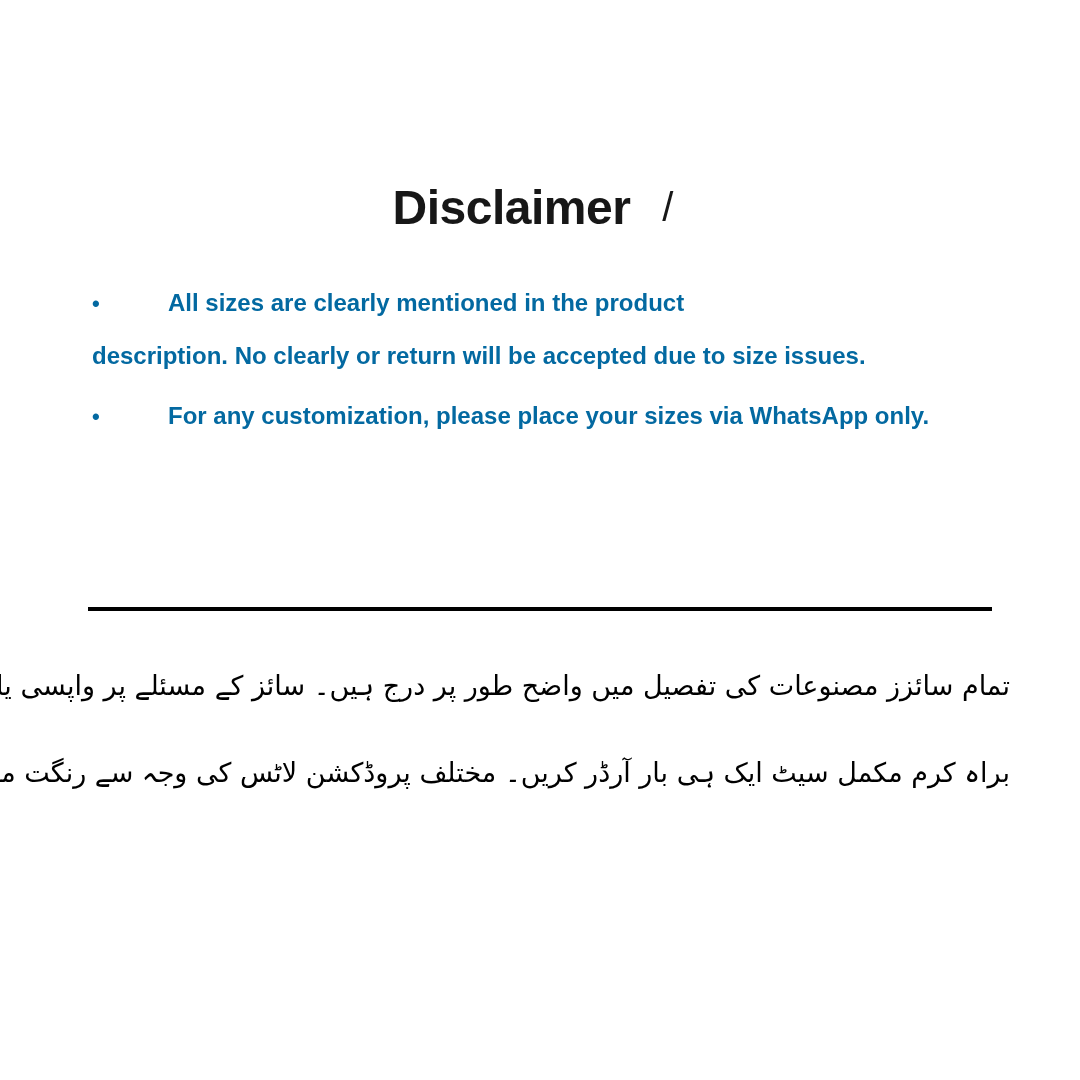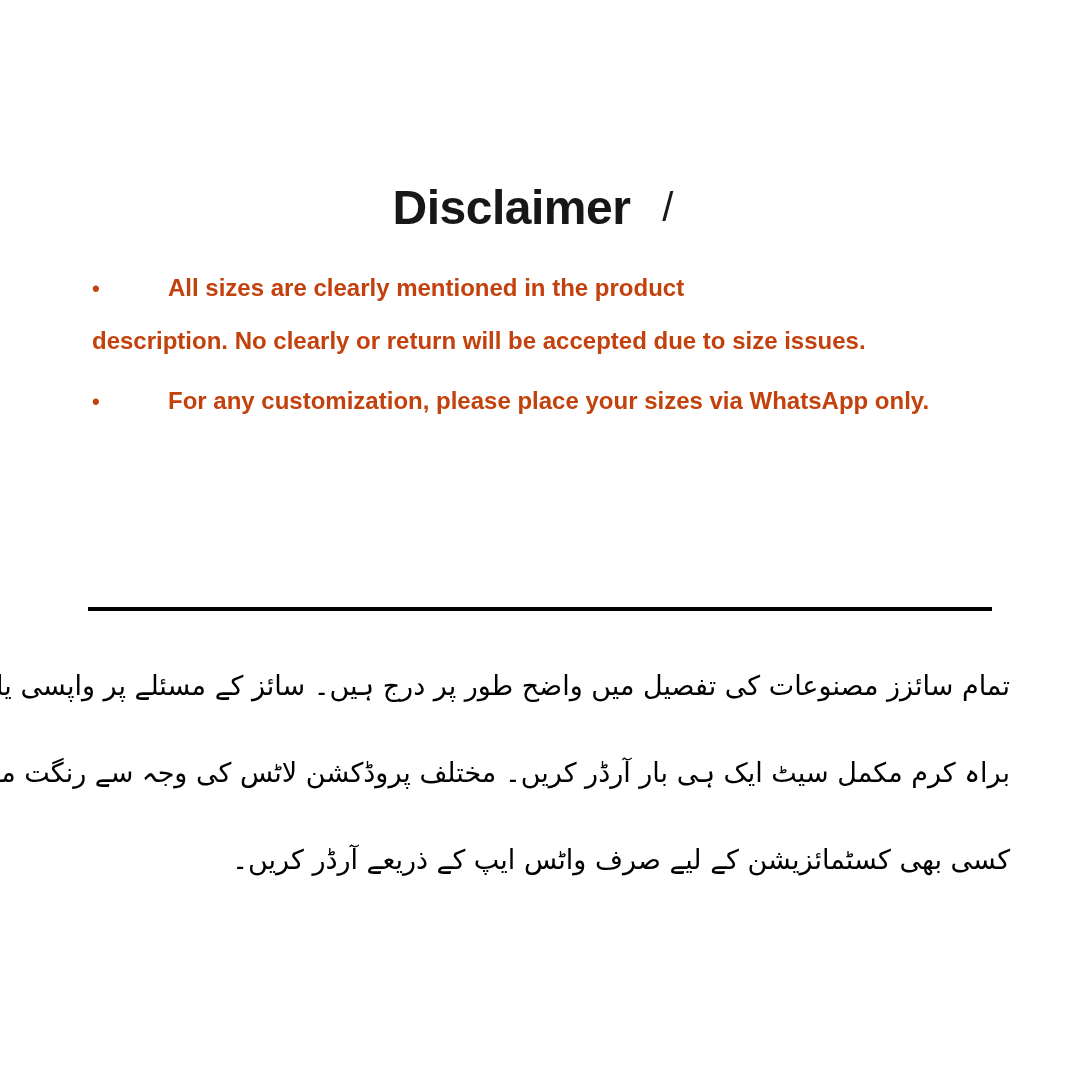--- a/index.html
+++ b/index.html
@@ -43,25 +43,25 @@
     direction: rtl;
     color: #000000;
     position: relative;
     top: 2px;
   }
 
   
   .bullets {
     position: absolute;
     left: 92px;
-    top: 262px;
+    top: 277px;
     width: 905px;
     font-size: 24px;
     font-weight: 600;
-    color: #c2410c;
+    color: #0369a1;
   }
   .bullet-line {
     line-height: 52px;
     white-space: nowrap;
   }
   .bullet-item-3 { margin-top: 8px; }
   .marker-cell {
     display: inline-block;
     width: 76px;
     font-size: 22px;
@@ -119,14 +119,13 @@
     </div>
   </div>
 
 </div>
 
 <div class="divider"></div>
 
 <div class="urdu-block" dir="rtl" lang="ur">
   <div class="urdu-line">تمام سائزز مصنوعات کی تفصیل میں واضح طور پر درج ہیں۔ سائز کے مسئلے پر واپسی یا تبادلہ ممکن نہیں ہو گا۔</div>
   <div class="urdu-line">براہ کرم مکمل سیٹ ایک ہی بار آرڈر کریں۔ مختلف پروڈکشن لاٹس کی وجہ سے رنگت میں معمولی فرق ہو سکتا ہے۔</div>
-  <div class="urdu-line">کسی بھی کسٹمائزیشن کے لیے صرف واٹس ایپ کے ذریعے آرڈر کریں۔</div>
 </div>
 
 </body></html>

